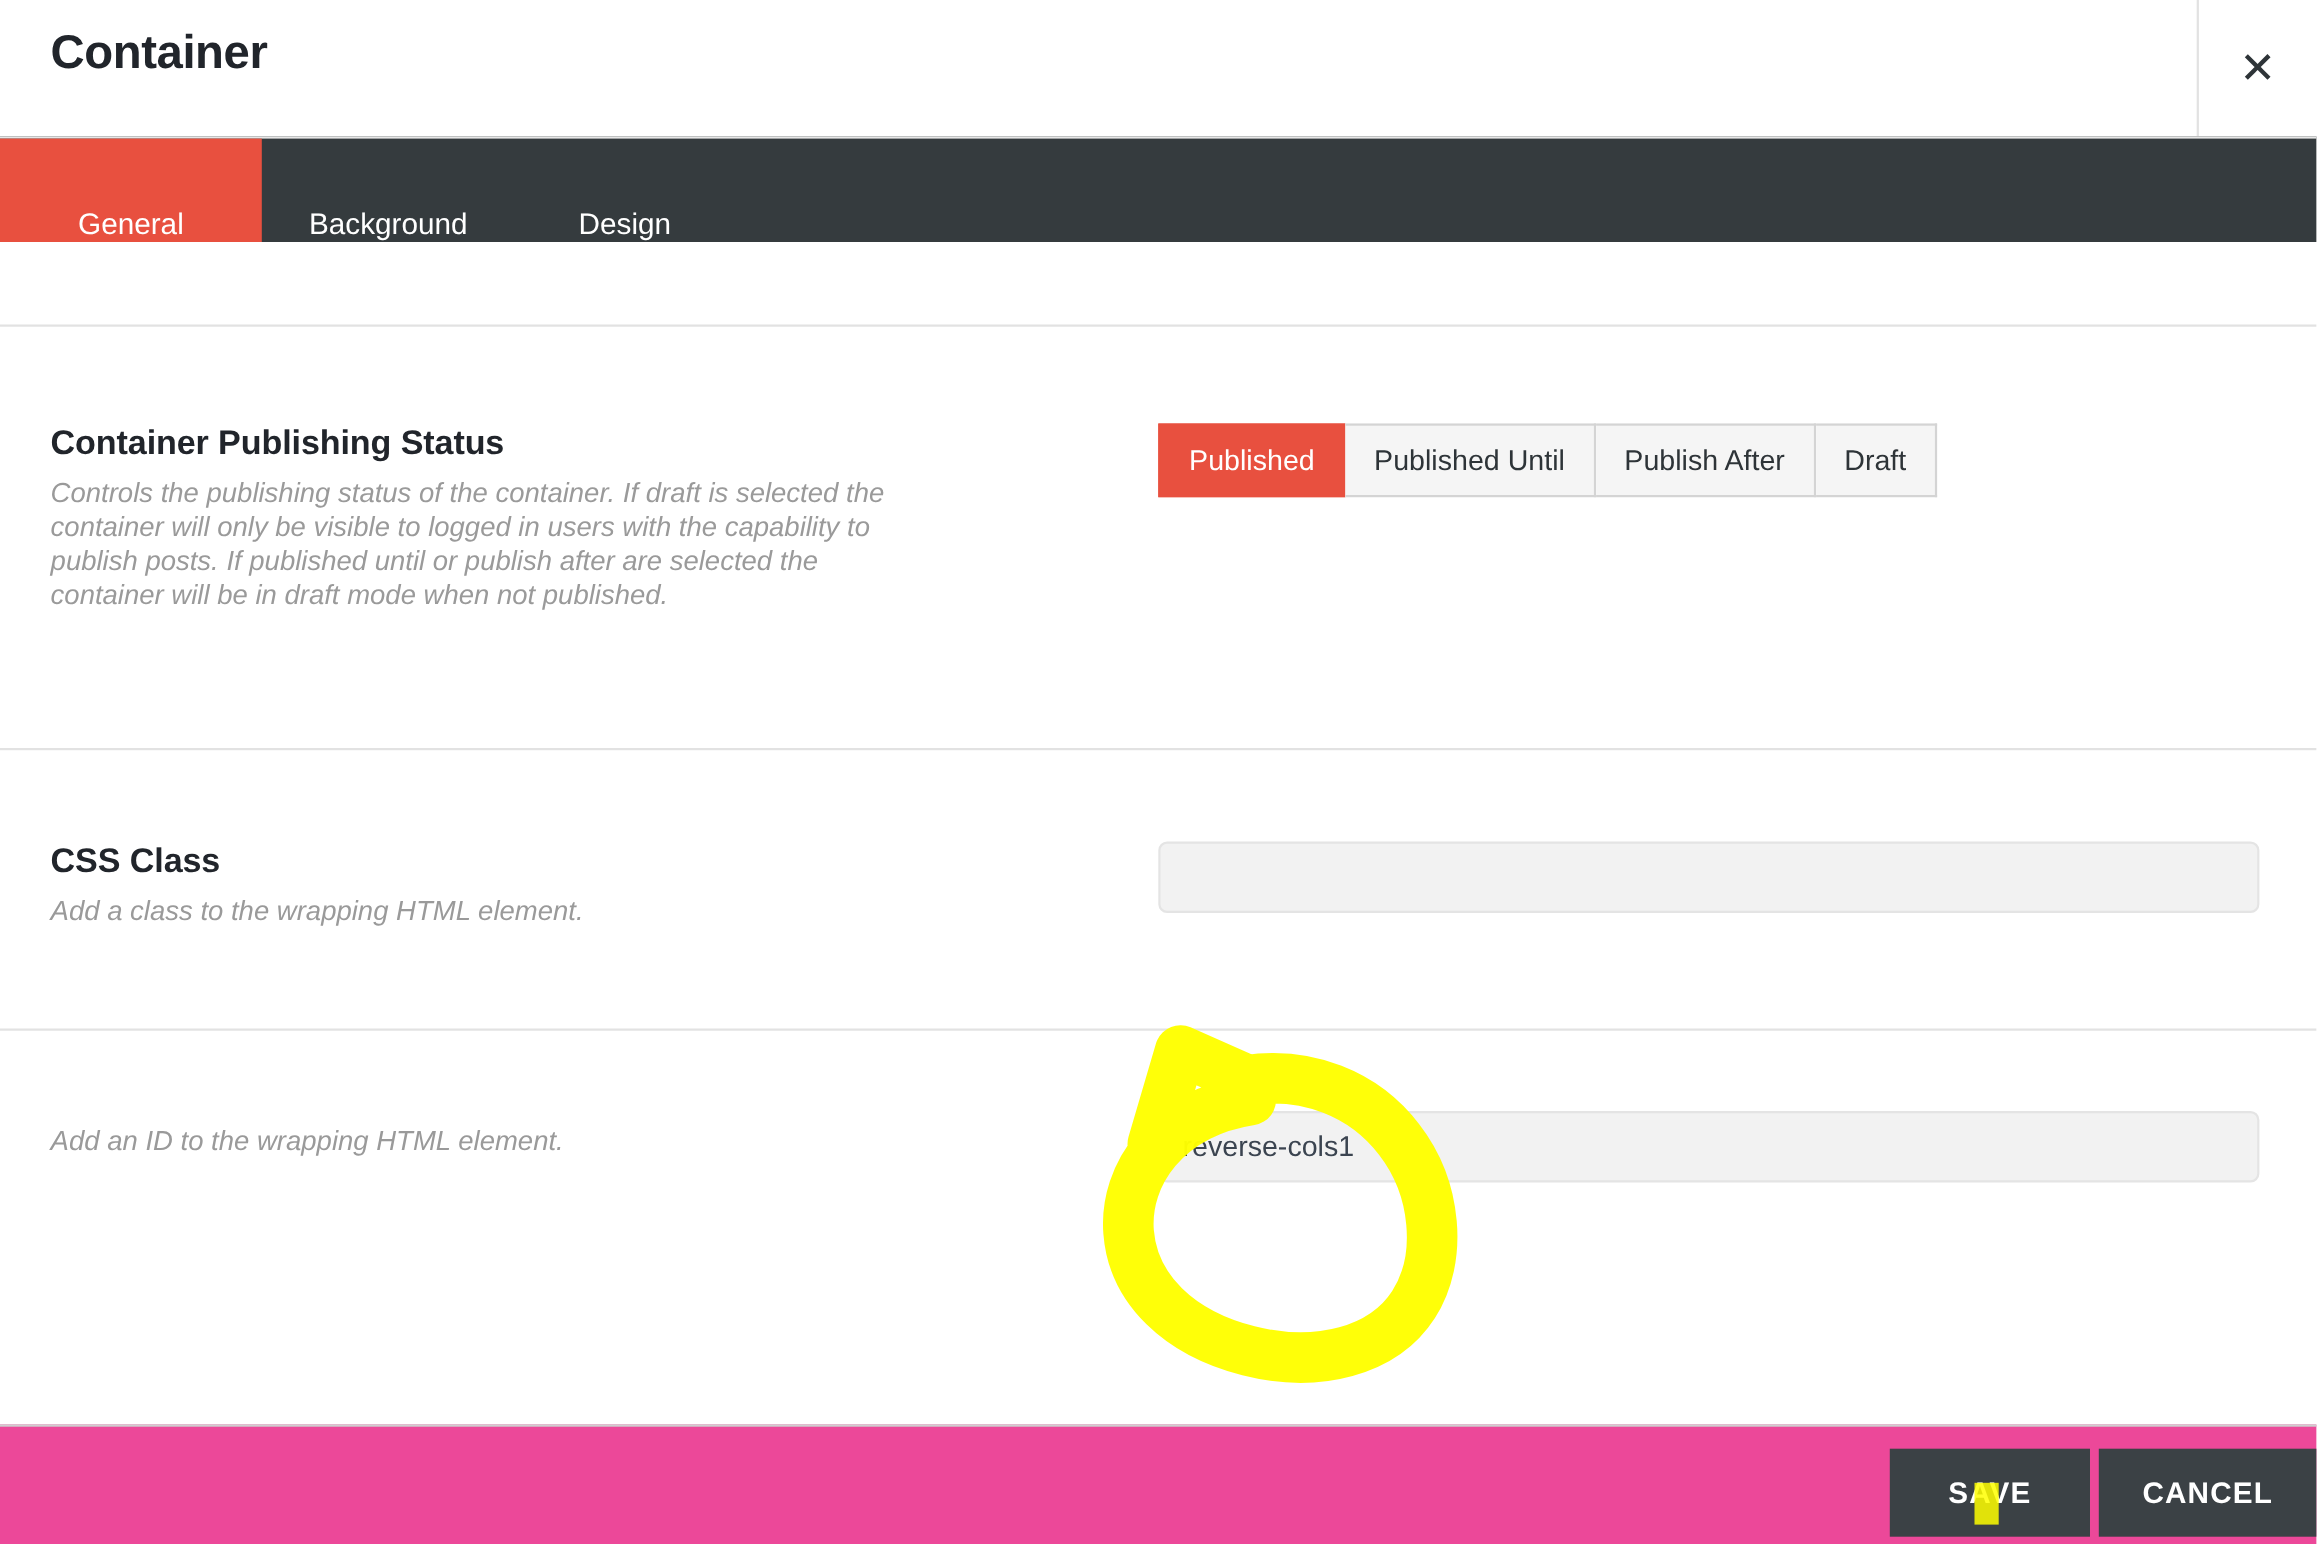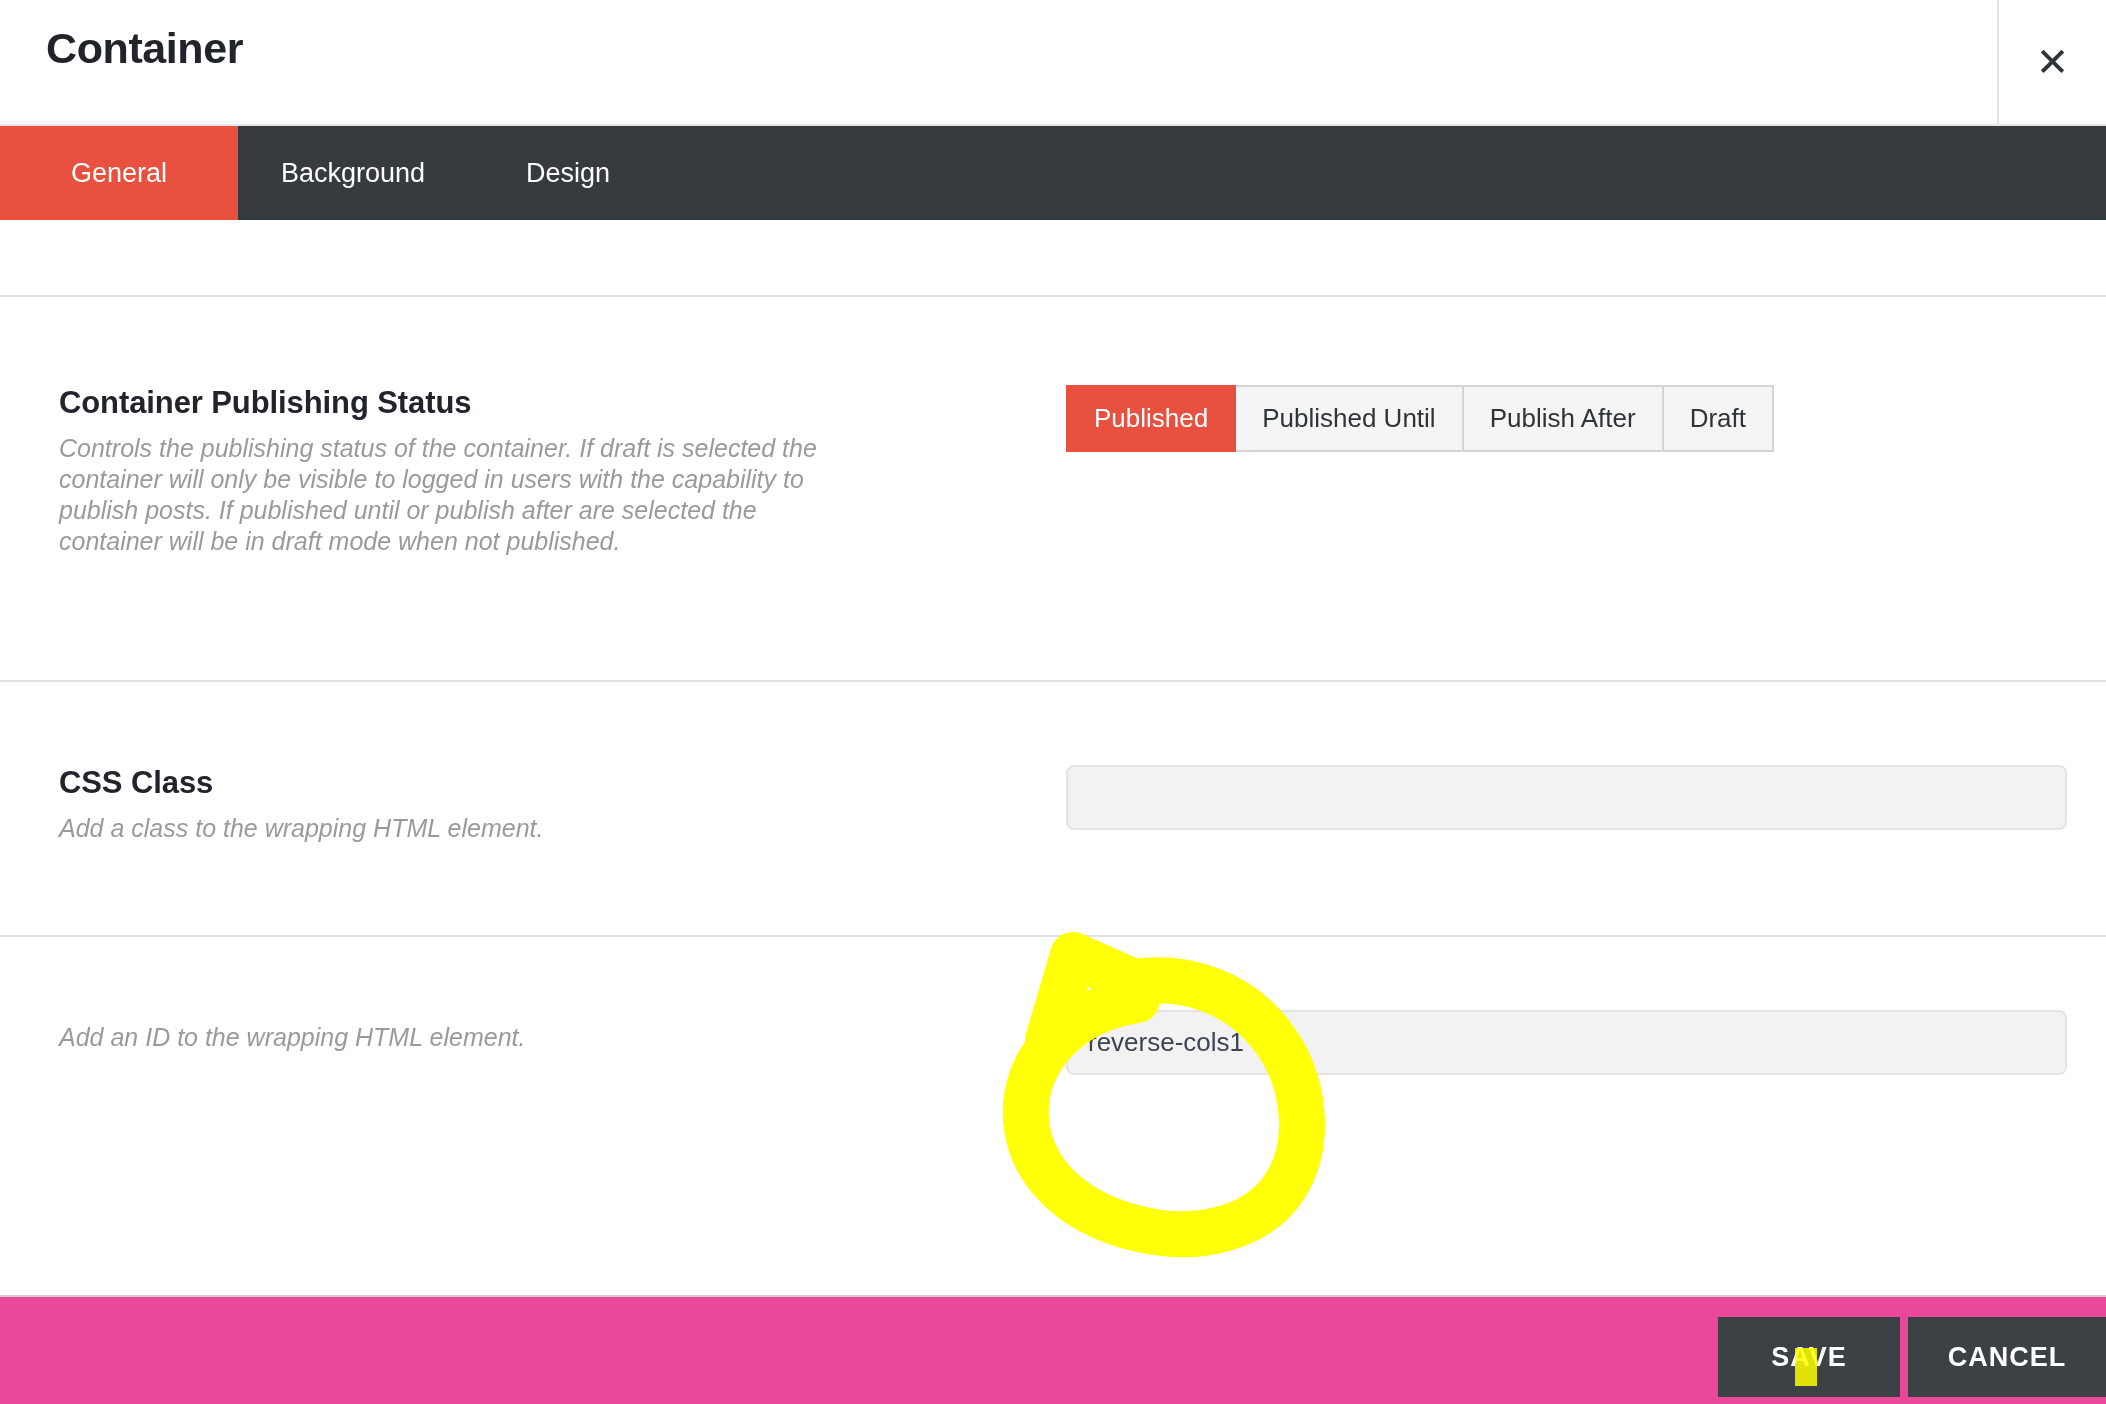--- a/index.html
+++ b/index.html
@@ -81,21 +81,21 @@
     height: 96px;
     flex: 0 0 96px;
     background: #353b3e;
     display: flex;
     align-items: stretch;
     border-top: 2px solid #e6e6e6;
     box-sizing: border-box;
   }
   .tab {
     display: flex;
-    align-items: center;
+    align-items: flex-end;
     justify-content: center;
     color: #ffffff;
     font-size: 27px;
     cursor: pointer;
     position: relative;
     box-sizing: border-box;
     user-select: none;
   }
   .tab-general   { width: 238px; background: #e8503f; }
   .tab-background{ width: 230px; }
@@ -123,21 +123,21 @@
   .top-rule {
     position: absolute;
     left: 0; right: 0;
     top: 75px;
     height: 2px;
     background: #e2e2e2;
   }
 
   .section {
     position: absolute;
-    left: 13px;
+    left: 0;
     right: 0;
     display: flex;
   }
   .section-divider {
     position: absolute;
     left: 0; right: 0;
     height: 2px;
     background: #e2e2e2;
   }
 

